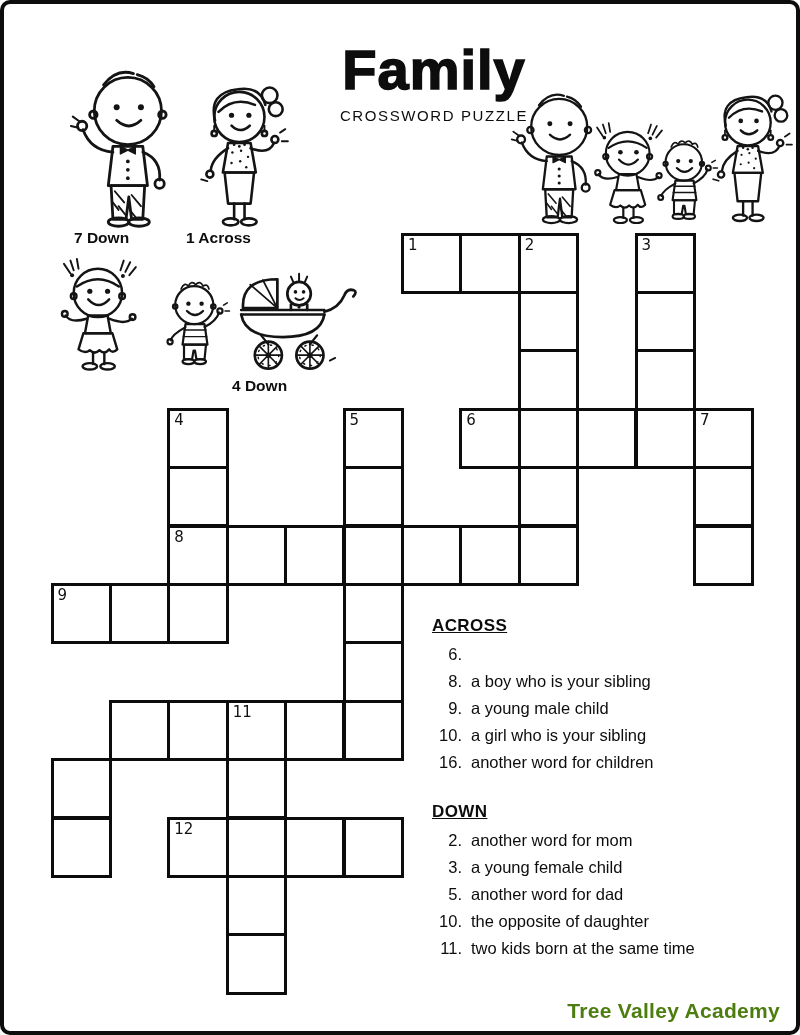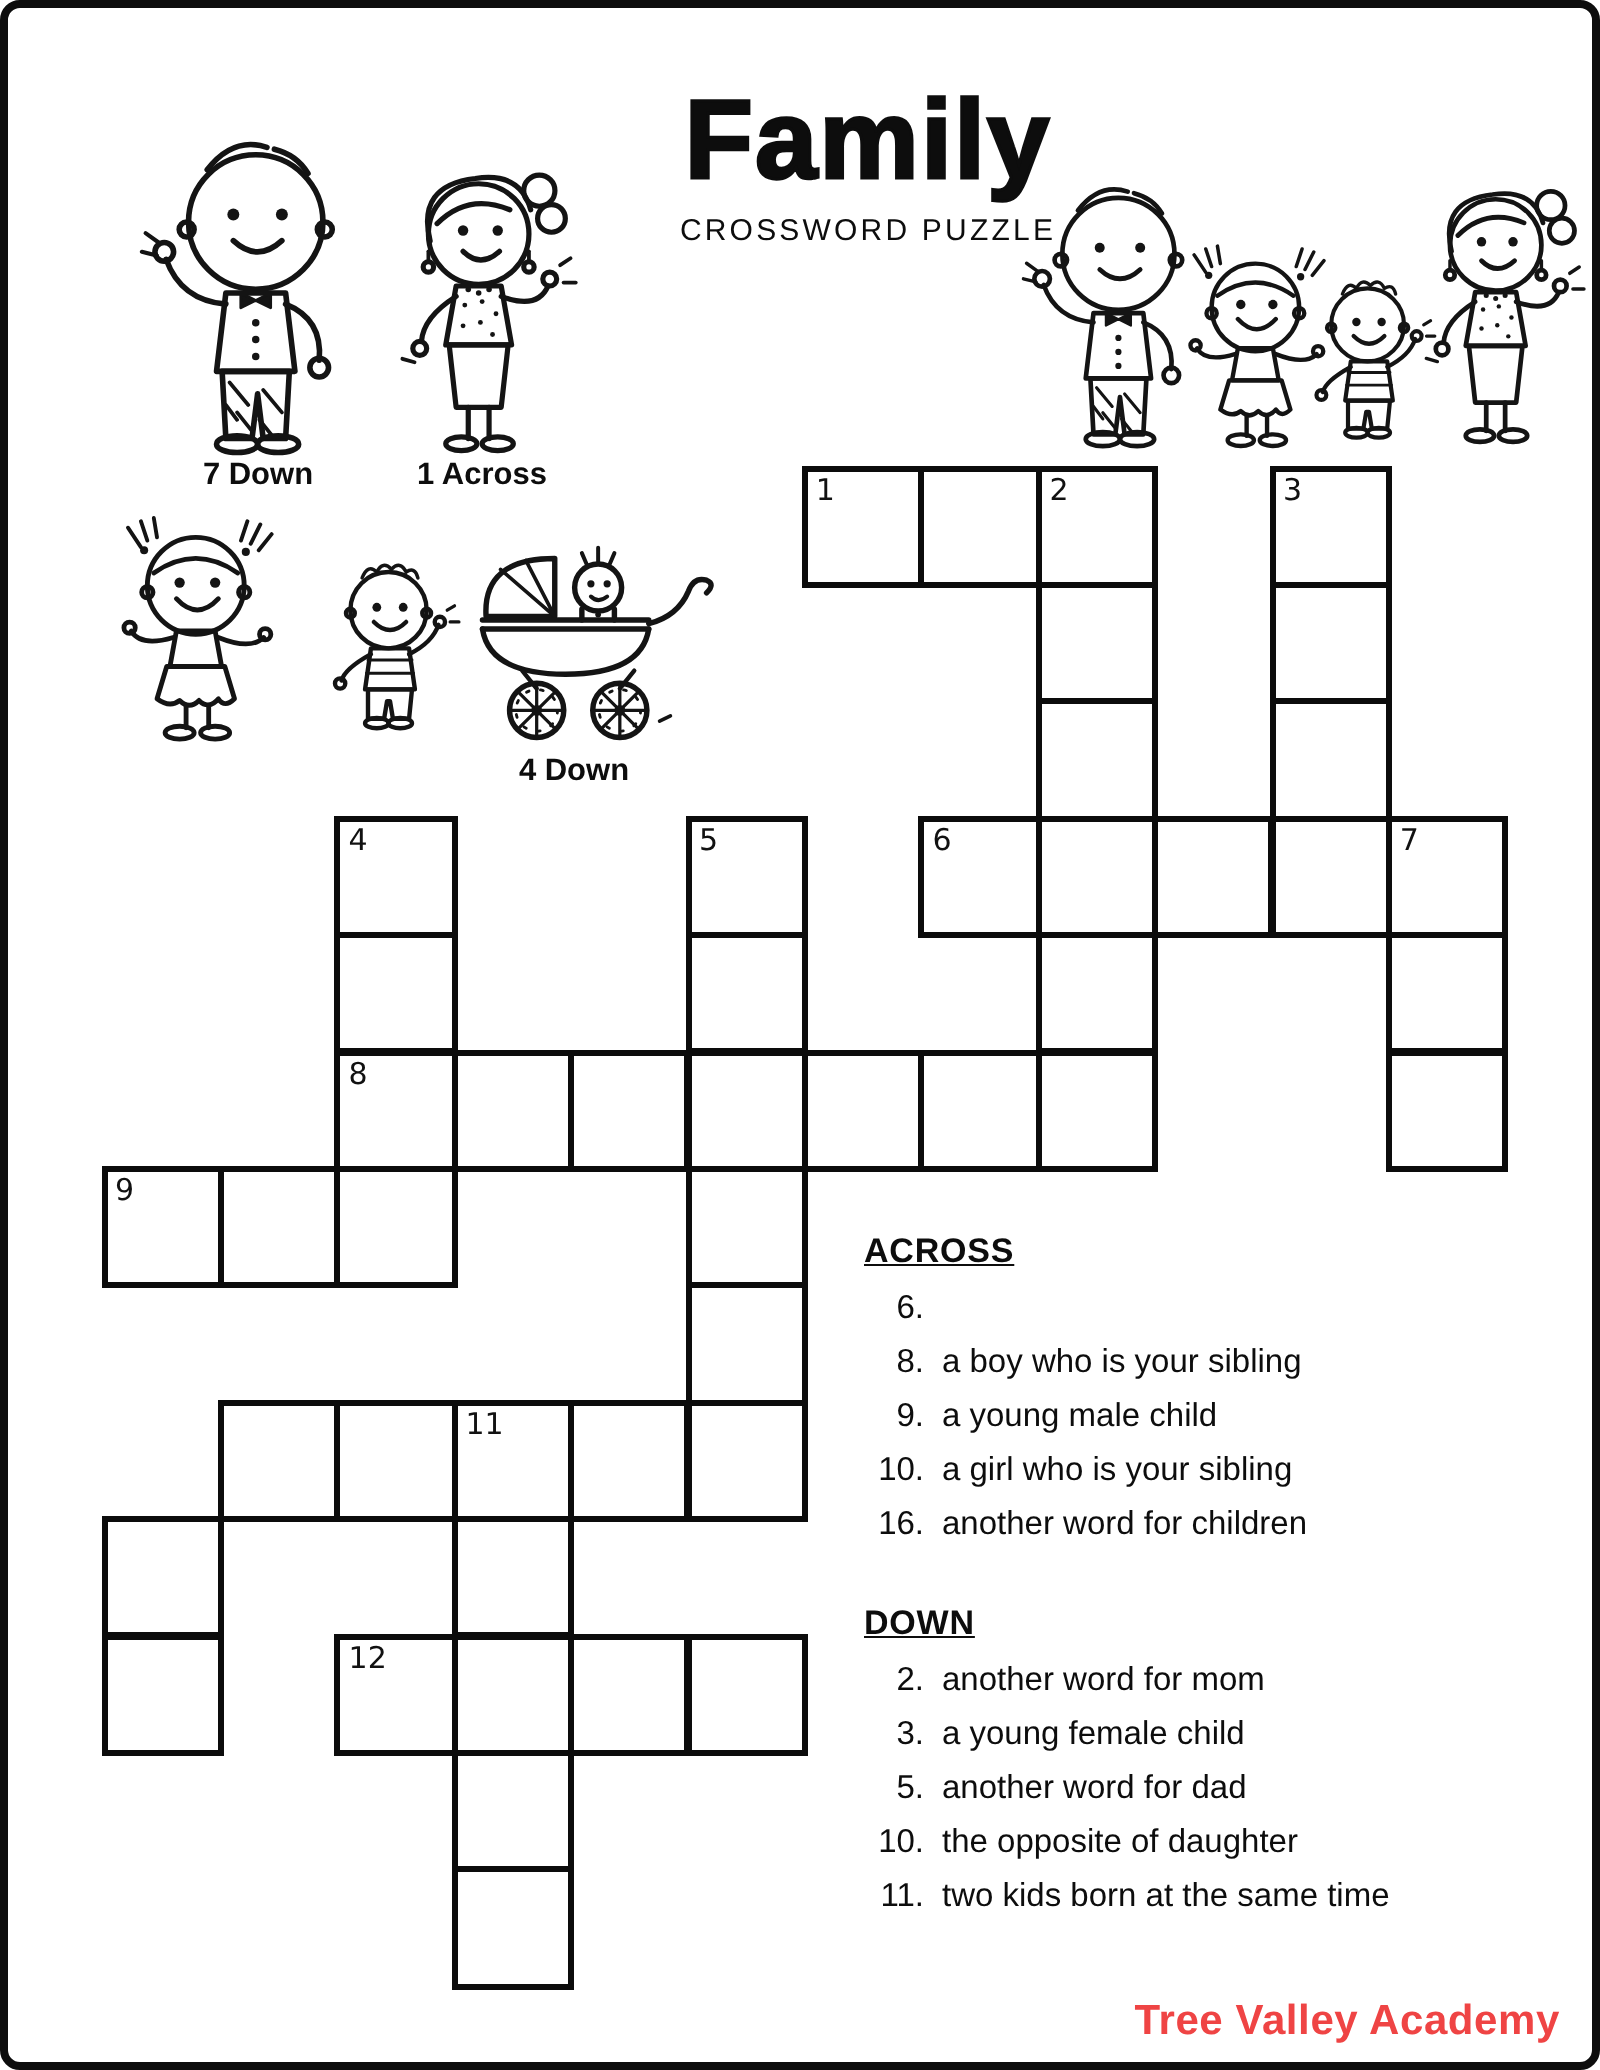--- a/index.html
+++ b/index.html
@@ -8,21 +8,21 @@
     background:#fff;border:4px solid #0d0d0d;border-radius:10px;overflow:hidden;
     font-family:"Liberation Sans",sans-serif;color:#0d0d0d;
   }
   
   .titleWrap{position:absolute;left:130px;top:38px;width:600px;text-align:center;}
   .title{font-size:56px;font-weight:900;letter-spacing:1px;line-height:1;
          -webkit-text-stroke:1.6px #0d0d0d;}
   .subtitle{font-size:15px;font-weight:400;letter-spacing:1.6px;margin-top:9px;}
   
   svg.doodle{position:absolute;overflow:visible;}
-  .figLabel{position:absolute;width:110px;text-align:center;font-weight:700;font-size:15.5px;}
+  .figLabel{position:absolute;width:110px;font-weight:700;font-size:15.5px;}
   
   .cell{position:absolute;width:61.4px;height:61.4px;box-sizing:border-box;
         border:3px solid #0c0c0c;background:#fff;}
   .cellnum{position:absolute;top:1px;left:4px;font-size:15px;line-height:1.1;
            font-family:"DejaVu Sans",sans-serif;color:#111;}
   
   .cluesBlock{position:absolute;left:428px;width:360px;}
   .cluesHeading{font-size:17px;font-weight:700;text-decoration:underline;letter-spacing:.4px;}
   ol.clueList{list-style:none;margin:9px 0 0 0;padding:0;}
   ol.clueList li{display:flex;align-items:baseline;height:27px;font-size:16.5px;}
@@ -316,15 +316,15 @@
           <span class="cnum">10.</span>
           <span class="ctext">the opposite of daughter</span>
         </li>
         <li>
           <span class="cnum">11.</span>
           <span class="ctext">two kids born at the same time</span>
         </li>
       </ol>
   </div>
 
-  <div class="brand" style="color: #ef4444; margin-left: 29px;">Tree Valley Academy</div>
+  <div class="brand" style="color: #4d7c0f; margin-left: 29px;">Tree Valley Academy</div>
 
 </div>
 
 </body></html>

